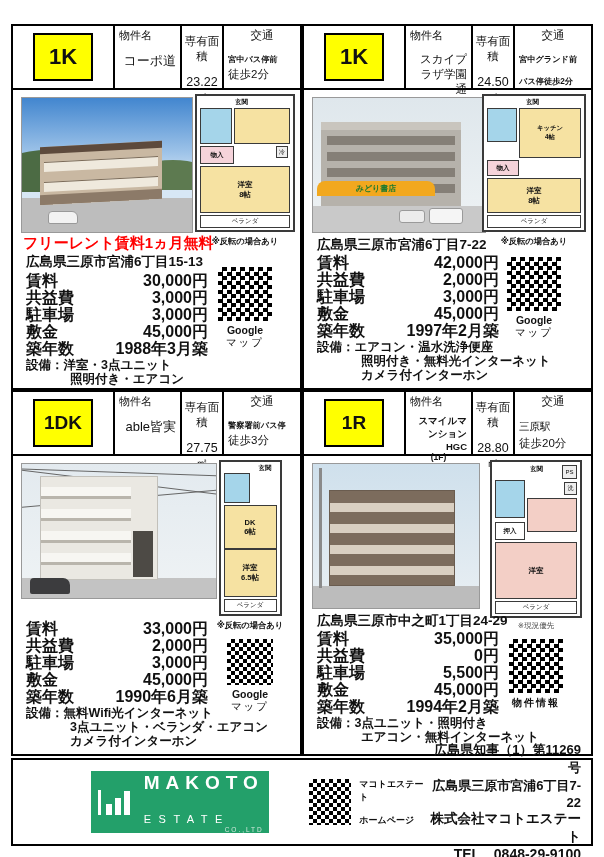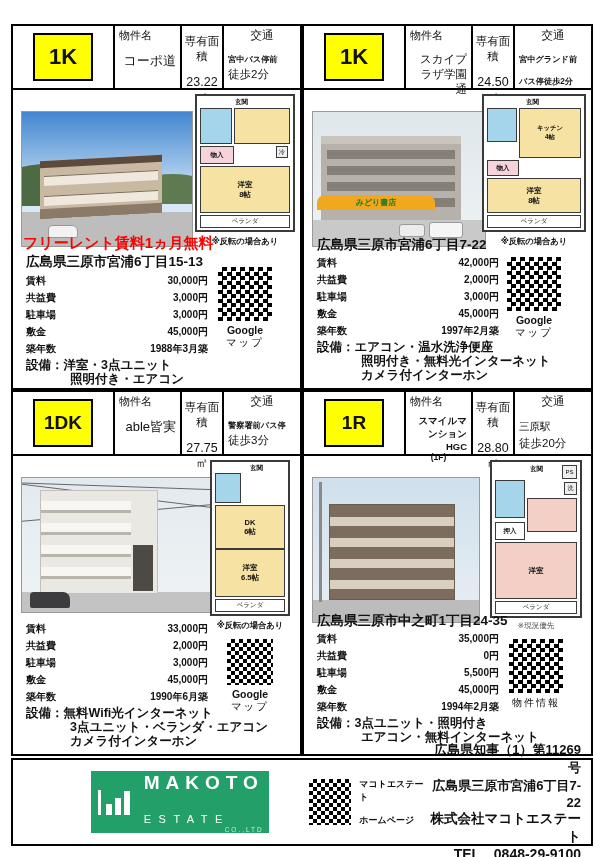--- a/index.html
+++ b/index.html
@@ -20,35 +20,35 @@
   .hc-transit { width:76px; padding:2px 2px; text-align:center; }
   .hlabel { font-size:11px; }
   .hlabel.ctr { text-align:center; font-size:11.5px; }
   .name-val { text-align:right; font-size:13px; margin-top:9px; }
   .name-val.small { font-size:9.5px; margin-top:6px; font-weight:bold; }
   .name-sub { text-align:center; font-size:8.5px; font-weight:bold; }
   .area-val { text-align:center; font-size:12.5px; margin-top:11px; }
   .transit1 { font-size:8.2px; margin-top:11px; font-weight:bold; text-align:left; padding-left:2px;}
   .transit2 { font-size:11.5px; margin-top:2px; text-align:left; padding-left:2px;}
   .card-body { position:relative; height:295px; }
-  .photo { position:absolute; left:8px; top:21px; border:1px solid #999; overflow:hidden; }
+  .photo { position:absolute; left:8px; top:7px; border:1px solid #999; overflow:hidden; }
   .rail { position:absolute; right:5px; top:4px; display:flex; flex-direction:column; align-items:center; }
   .flip { font-size:8.3px; font-weight:bold; margin-top:4px; white-space:nowrap; }
   .plan-note { font-size:7.5px; color:#444; margin-top:3px; }
   .qr { width:54px; height:54px;
     background:repeating-conic-gradient(#000 0% 25%, #fff 0% 50%) 0 0/9px 9px;
     outline:2px solid #fff; }
   .qr.small { width:46px; height:46px; background-size:8px 8px; }
   .qr-cap { text-align:center; margin-top:3px; }
   .qr-cap .l1 { font-size:10.5px; font-weight:bold; }
   .qr-cap .l2 { font-size:10.5px; letter-spacing:2px; }
   .promo { position:absolute; left:10px; font-size:15px; font-weight:bold; color:#ff0000; white-space:nowrap; }
   .address { position:absolute; left:13px; font-size:13.5px; font-weight:bold; white-space:nowrap; }
   .rows { position:absolute; left:13px; width:182px; }
-  .drow { display:flex; font-size:10px; font-weight:bold; line-height:17px;text-align:center; }
+  .drow { display:flex; font-size:16px; font-weight:bold; line-height:17px;text-align:center; }
   .dv { margin-left:auto; }
   .equip { position:absolute; left:13px; font-size:12.5px; font-weight:bold; white-space:nowrap; }
   .equip.ind { left:57px; }
   
   .fp { background:#fff; border:2px solid #3a3a3a; position:relative; }
   .fp .entry { position:absolute; font-size:6.5px; font-weight:bold; }
   .fp .bath { position:absolute; background:#a5d5ea; border:1px solid #3a3a3a; }
   .fp .kzone { position:absolute; background:#f6e2a2; border:1px solid #3a3a3a;
     display:flex; flex-direction:column; align-items:center; justify-content:center;
     font-size:6.3px; font-weight:bold; text-align:center; }
@@ -316,21 +316,21 @@
           <div class="scene bld">
             <div class="balcrow b1"></div>
             <div class="balcrow b2"></div>
             <div class="balcrow b3"></div>
             <div class="balcrow b4"></div>
             <div class="winband"></div>
           </div>
           <div class="scene car"></div>
         </div>
         <div class="rail" style="width:90px;">
-          <div class="fp" style="width:80px;height:156px;">
+          <div class="fp" style="width:63px;height:156px;">
             <div class="entry" style="left:38px;top:2px;">玄関</div>
             <div class="bath" style="left:3px;top:11px;width:26px;height:30px;"></div>
             <div class="room" style="left:3px;right:3px;top:43px;height:44px;">
               <div>DK</div>
               <div>6帖</div>
             </div>
             <div class="room" style="left:3px;right:3px;top:87px;bottom:17px;">
               <div>洋室</div>
               <div>6.5帖</div>
             </div>
@@ -406,24 +406,24 @@
             <div class="kzone" style="left:35px;right:3px;top:36px;height:34px;"></div>
             <div class="stor" style="left:3px;top:60px;width:30px;height:18px;">押入</div>
             <div class="room" style="left:3px;right:3px;top:80px;bottom:17px;">
               <div>洋室</div>
             </div>
             <div class="balc">ベランダ</div>
           </div>
           <div class="plan-note">※現況優先</div>
           <div class="qr" style="margin-top:8px;"></div>
           <div class="qr-cap">
-            <div class="l2" style="font-size:10px;font-weight:normal;">物件情報</div>
-          </div>
-        </div>
-        <div class="address" style="top:156px;">広島県三原市中之町1丁目24-35</div>
+            <div class="l2" style="font-size:10px;font-weight:bold;">物件情報</div>
+          </div>
+        </div>
+        <div class="address" style="top:156px;">広島県三原市中之町1丁目24-29</div>
         <div class="rows" style="top:174px;">
           <div class="drow">
               <span class="dl">賃料</span>
               <span class="dv">35,000円</span>
             </div>
           <div class="drow">
               <span class="dl">共益費</span>
               <span class="dv">0円</span>
             </div>
           <div class="drow">

